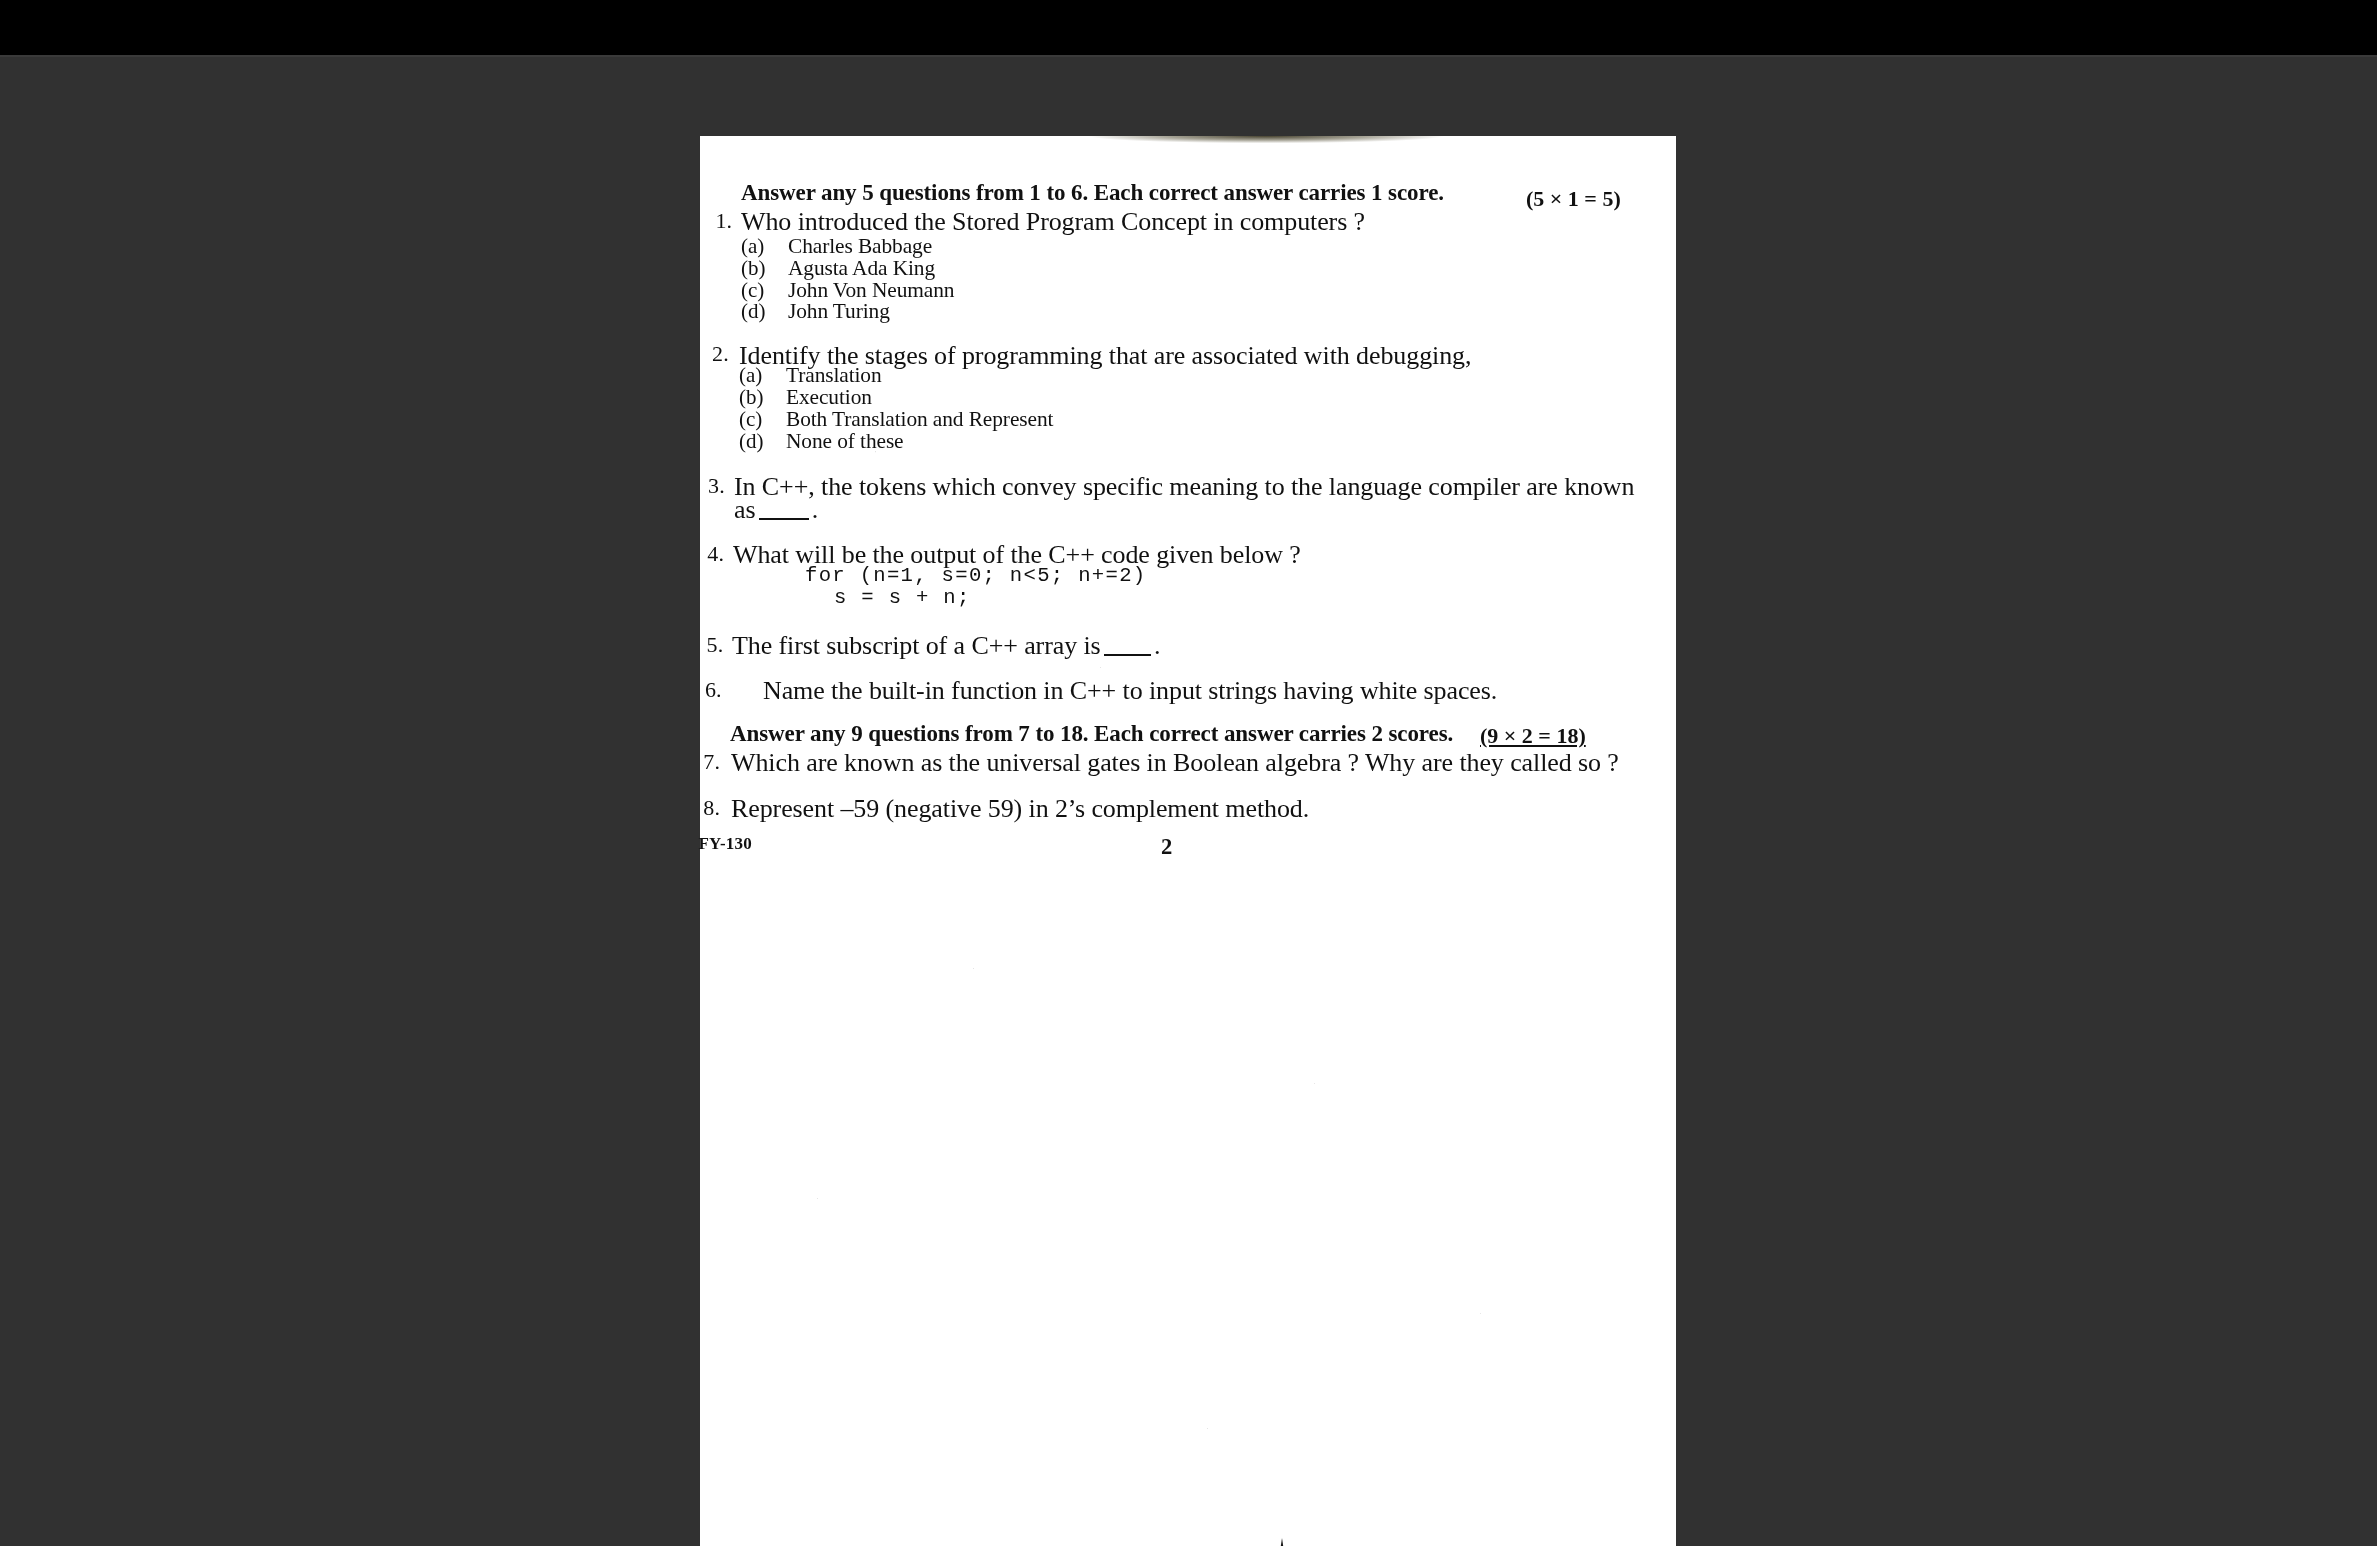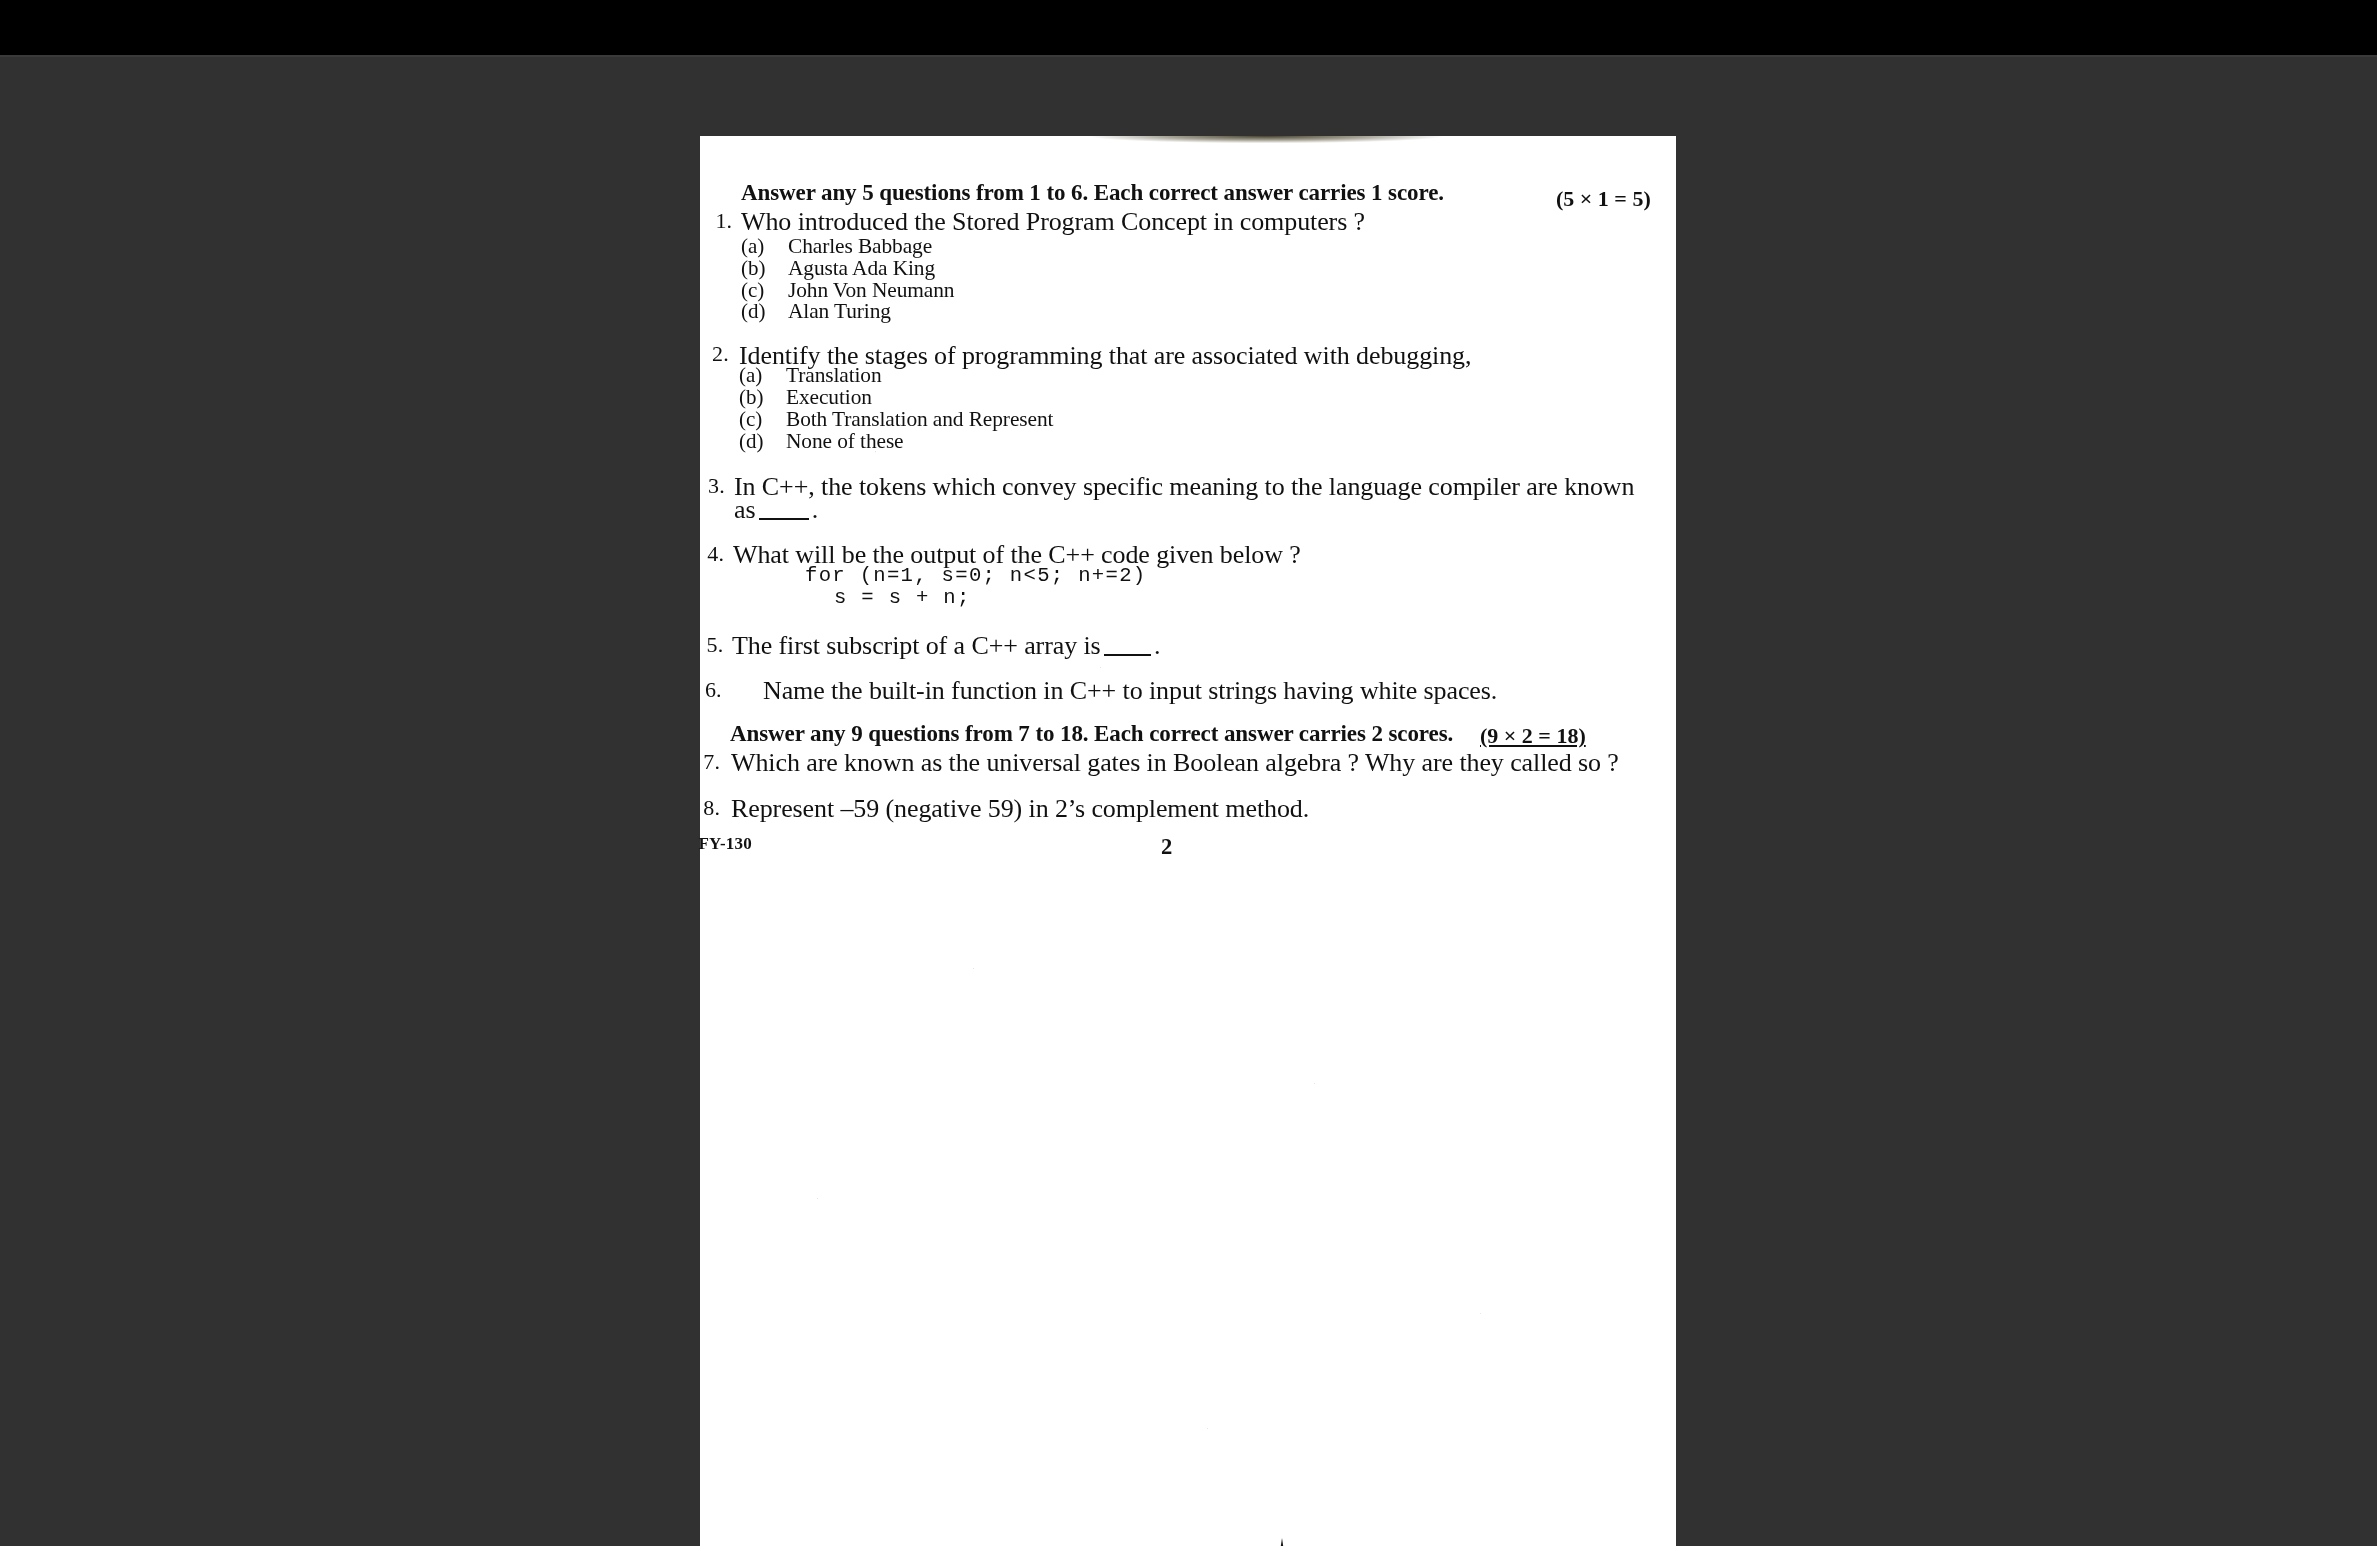--- a/index.html
+++ b/index.html
@@ -171,36 +171,36 @@
     <div id="canvas-seam"></div>
 
     <div id="page">
 
       <div id="page-curl"></div>
       <div id="speckle"></div>
 
       <div class="doc">
 
         <div class="abs section-head" style="left:41px; top:44px;">Answer any 5 questions from 1 to 6. Each correct answer carries 1 score.</div>
-        <div class="abs marks" style="left:856px; top:50px;text-align:center;">(5 × 1 = 5)</div>
+        <div class="abs marks" style="left:826px; top:50px;text-align:center;">(5 × 1 = 5)</div>
 
         <div class="abs qnum" style="left:15.4px; top:72px;">1.</div>
         <div class="abs qtext" style="left:41px; top:71px;">Who introduced the Stored Program Concept in computers ?</div>
 
         <div class="abs opt-letter" style="left:41px; top:98px;">(a)</div>
         <div class="abs opt-text" style="left:88px; top:98px;">Charles Babbage</div>
 
         <div class="abs opt-letter" style="left:41px; top:120px;">(b)</div>
         <div class="abs opt-text" style="left:88px; top:120px;">Agusta Ada King</div>
 
         <div class="abs opt-letter" style="left:41px; top:142px;">(c)</div>
         <div class="abs opt-text" style="left:88px; top:142px;">John Von Neumann</div>
 
         <div class="abs opt-letter" style="left:41px; top:163px;">(d)</div>
-        <div class="abs opt-text" style="left:88px; top:163px;">Alan Turing</div>
+        <div class="abs opt-text" style="left:88px; top:163px;">John Turing</div>
 
         <div class="abs qnum" style="left:12px; top:205px;">2.</div>
         <div class="abs qtext" style="left:39px; top:205px;">Identify the stages of programming that are associated with debugging,</div>
 
         <div class="abs opt-letter" style="left:39px; top:227px;">(a)</div>
         <div class="abs opt-text" style="left:86px; top:227px;">Translation</div>
 
         <div class="abs opt-letter" style="left:39px; top:249px;">(b)</div>
         <div class="abs opt-text" style="left:86px; top:249px;">Execution</div>
 

